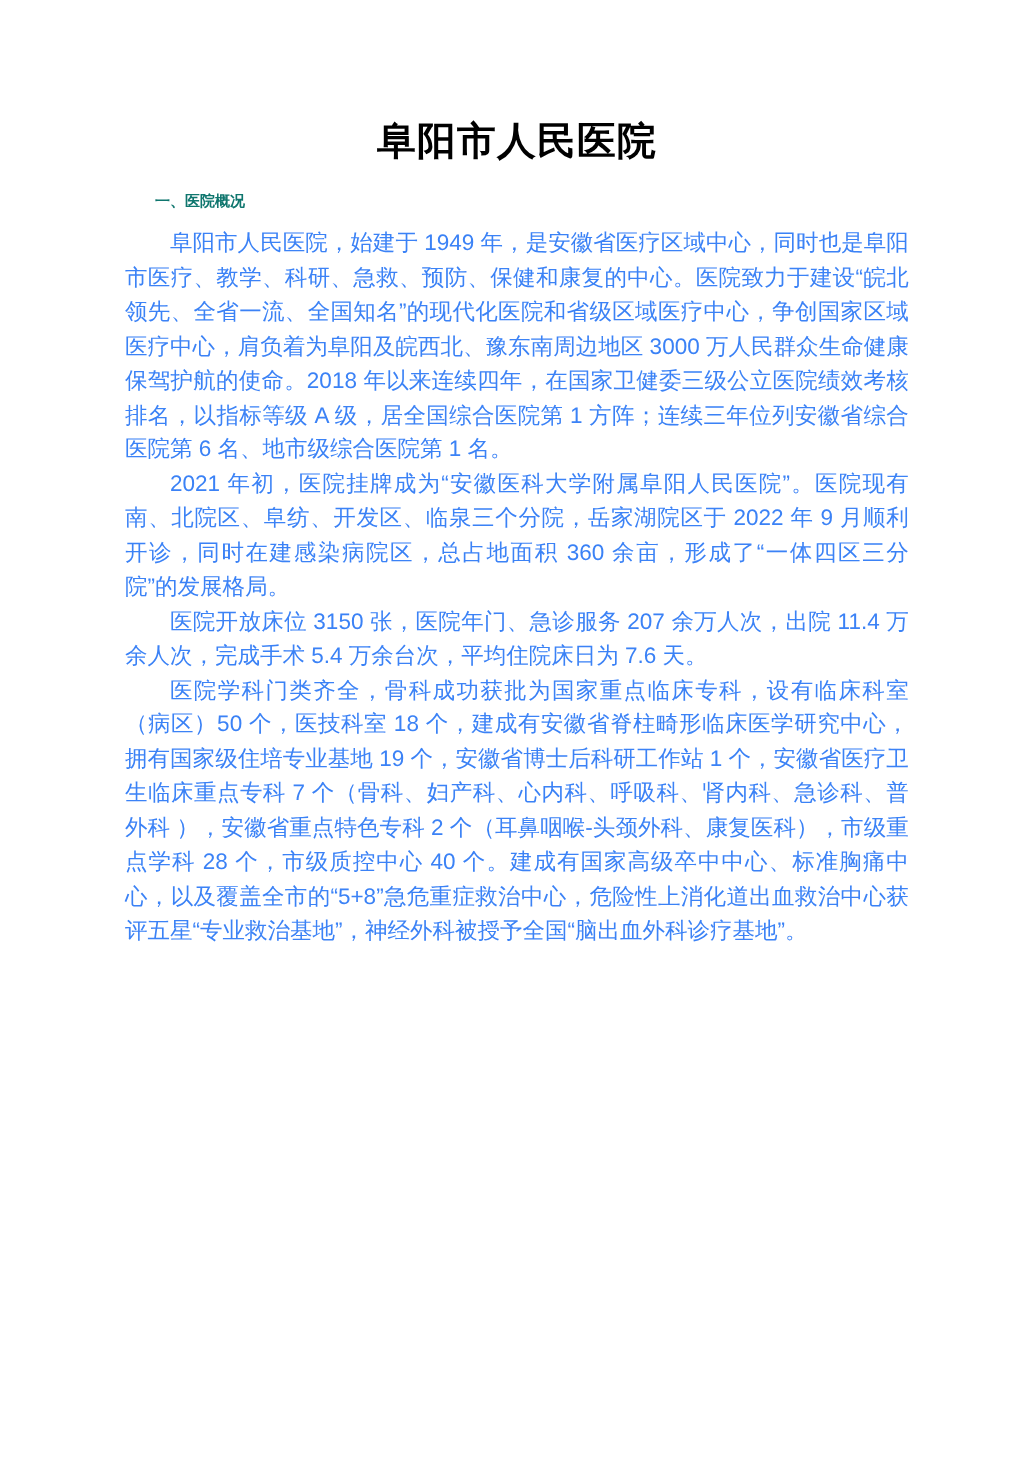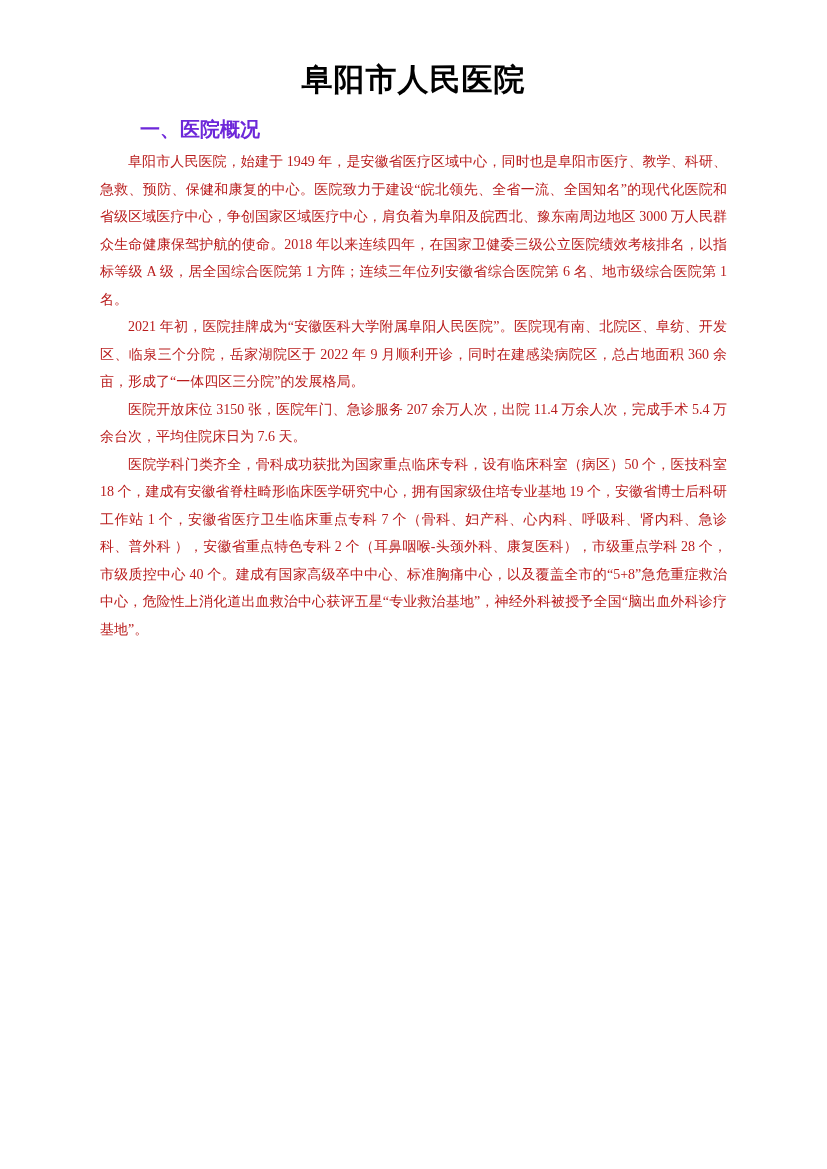--- a/index.html
+++ b/index.html
@@ -6,57 +6,57 @@
     margin: 0;
     padding: 0;
     background: #ffffff;
   }
   .page {
     position: relative;
     width: 827px;
     height: 1169px;
     background: #ffffff;
     box-sizing: border-box;
-    padding: 60px 100px 0 100px;
+    padding: 93px 100px 0 100px;
     color: #000000;
     overflow: hidden;
     border-radius: 27px;
   }
   .doc-title {
     margin: 0;
     text-align: center;
     font-family: "Liberation Sans", "DejaVu Sans", sans-serif;
     font-weight: 700;
     font-size: 31px;
     line-height: 40px;
     letter-spacing: 1px;
     white-space: nowrap;
     color: #000000;
   }
   .section-heading {
     margin: 16px 0 0 0;
-    font-family: Liberation Serif, serif;
+    font-family: Liberation Mono, monospace;
     font-weight: 700;
-    font-size: 20px;
+    font-size: 12px;
     line-height: 27px;
     text-indent: 2em;
-    color: #6d28d9;
+    color: #0f766e;
   }
   .body-block {
     margin-top: 5px;
   }
   .para {
     margin: 0;
-    font-family: Liberation Serif, serif;
-    font-size: 14px;
+    font-family: Liberation Sans, sans-serif;
+    font-size: 18px;
     line-height: 27.5px;
     text-align: justify;
     text-justify: inter-character;
     text-indent: 2em;
-    color: #b91c1c;
+    color: #3b82f6;
   }
 </style>
 </head>
 <body>
 
 <div class="page">
   <h1 class="doc-title">阜阳市人民医院</h1>
 
   <h2 class="section-heading">一、医院概况</h2>
 

